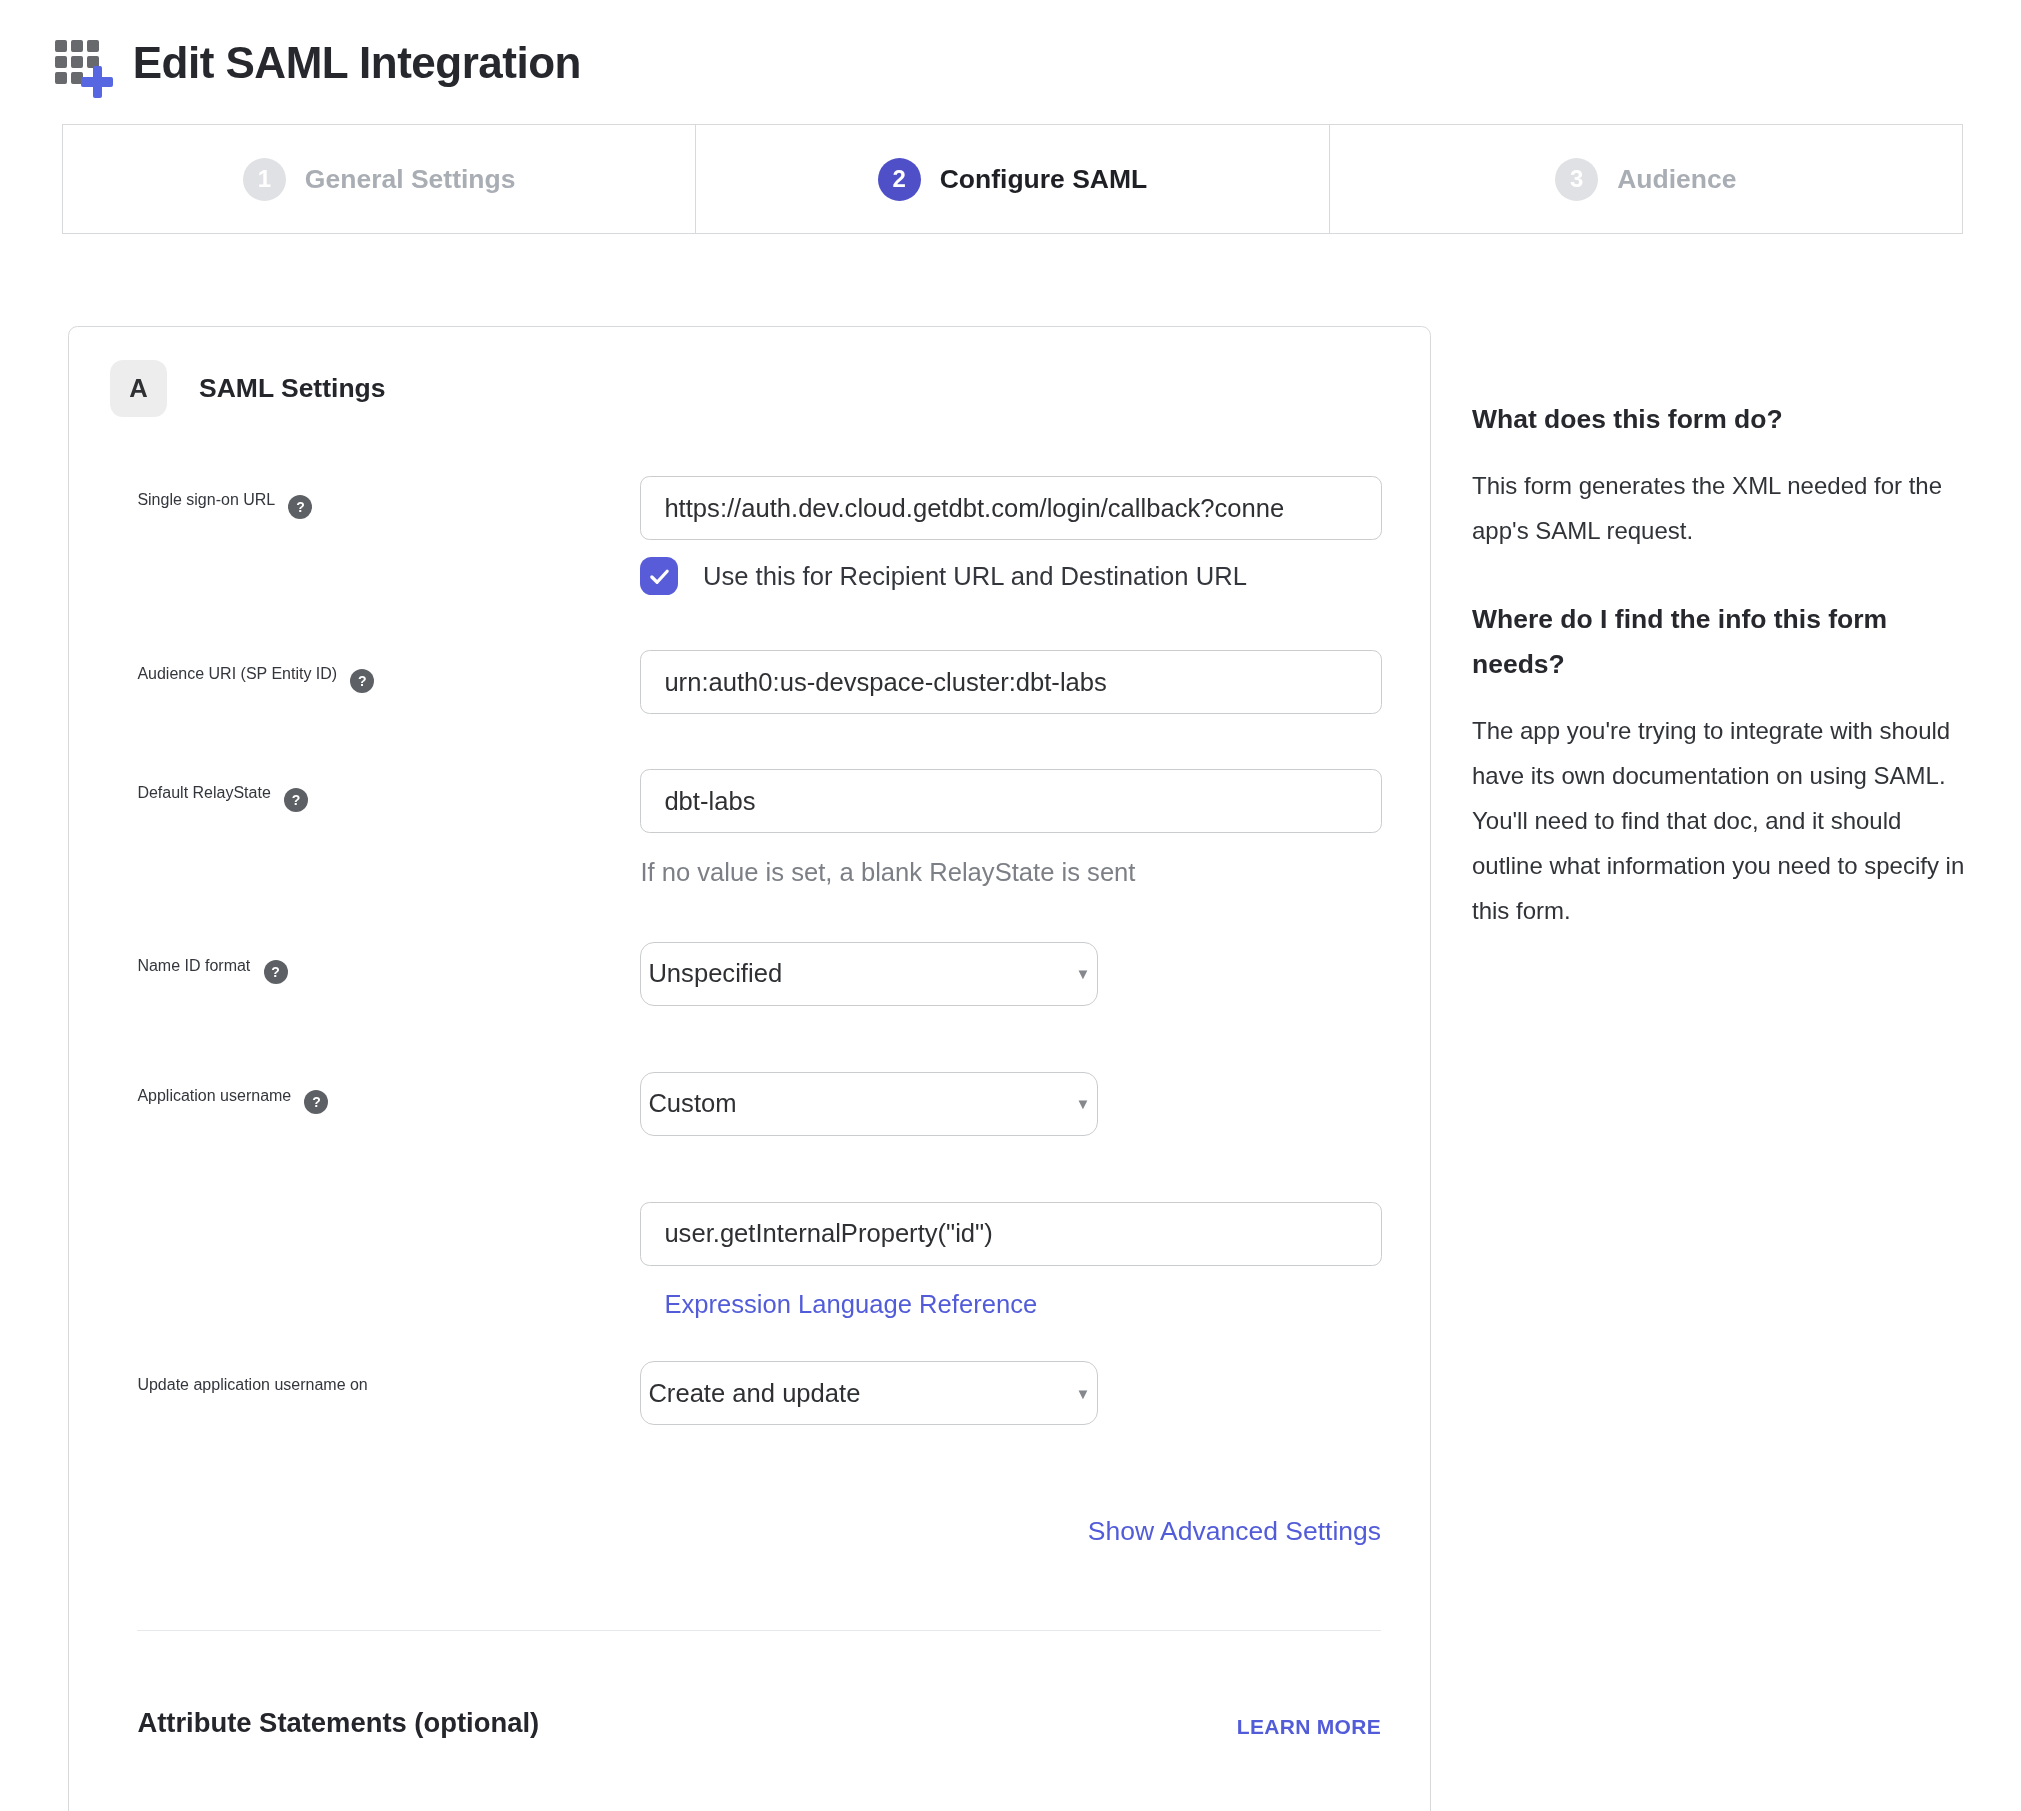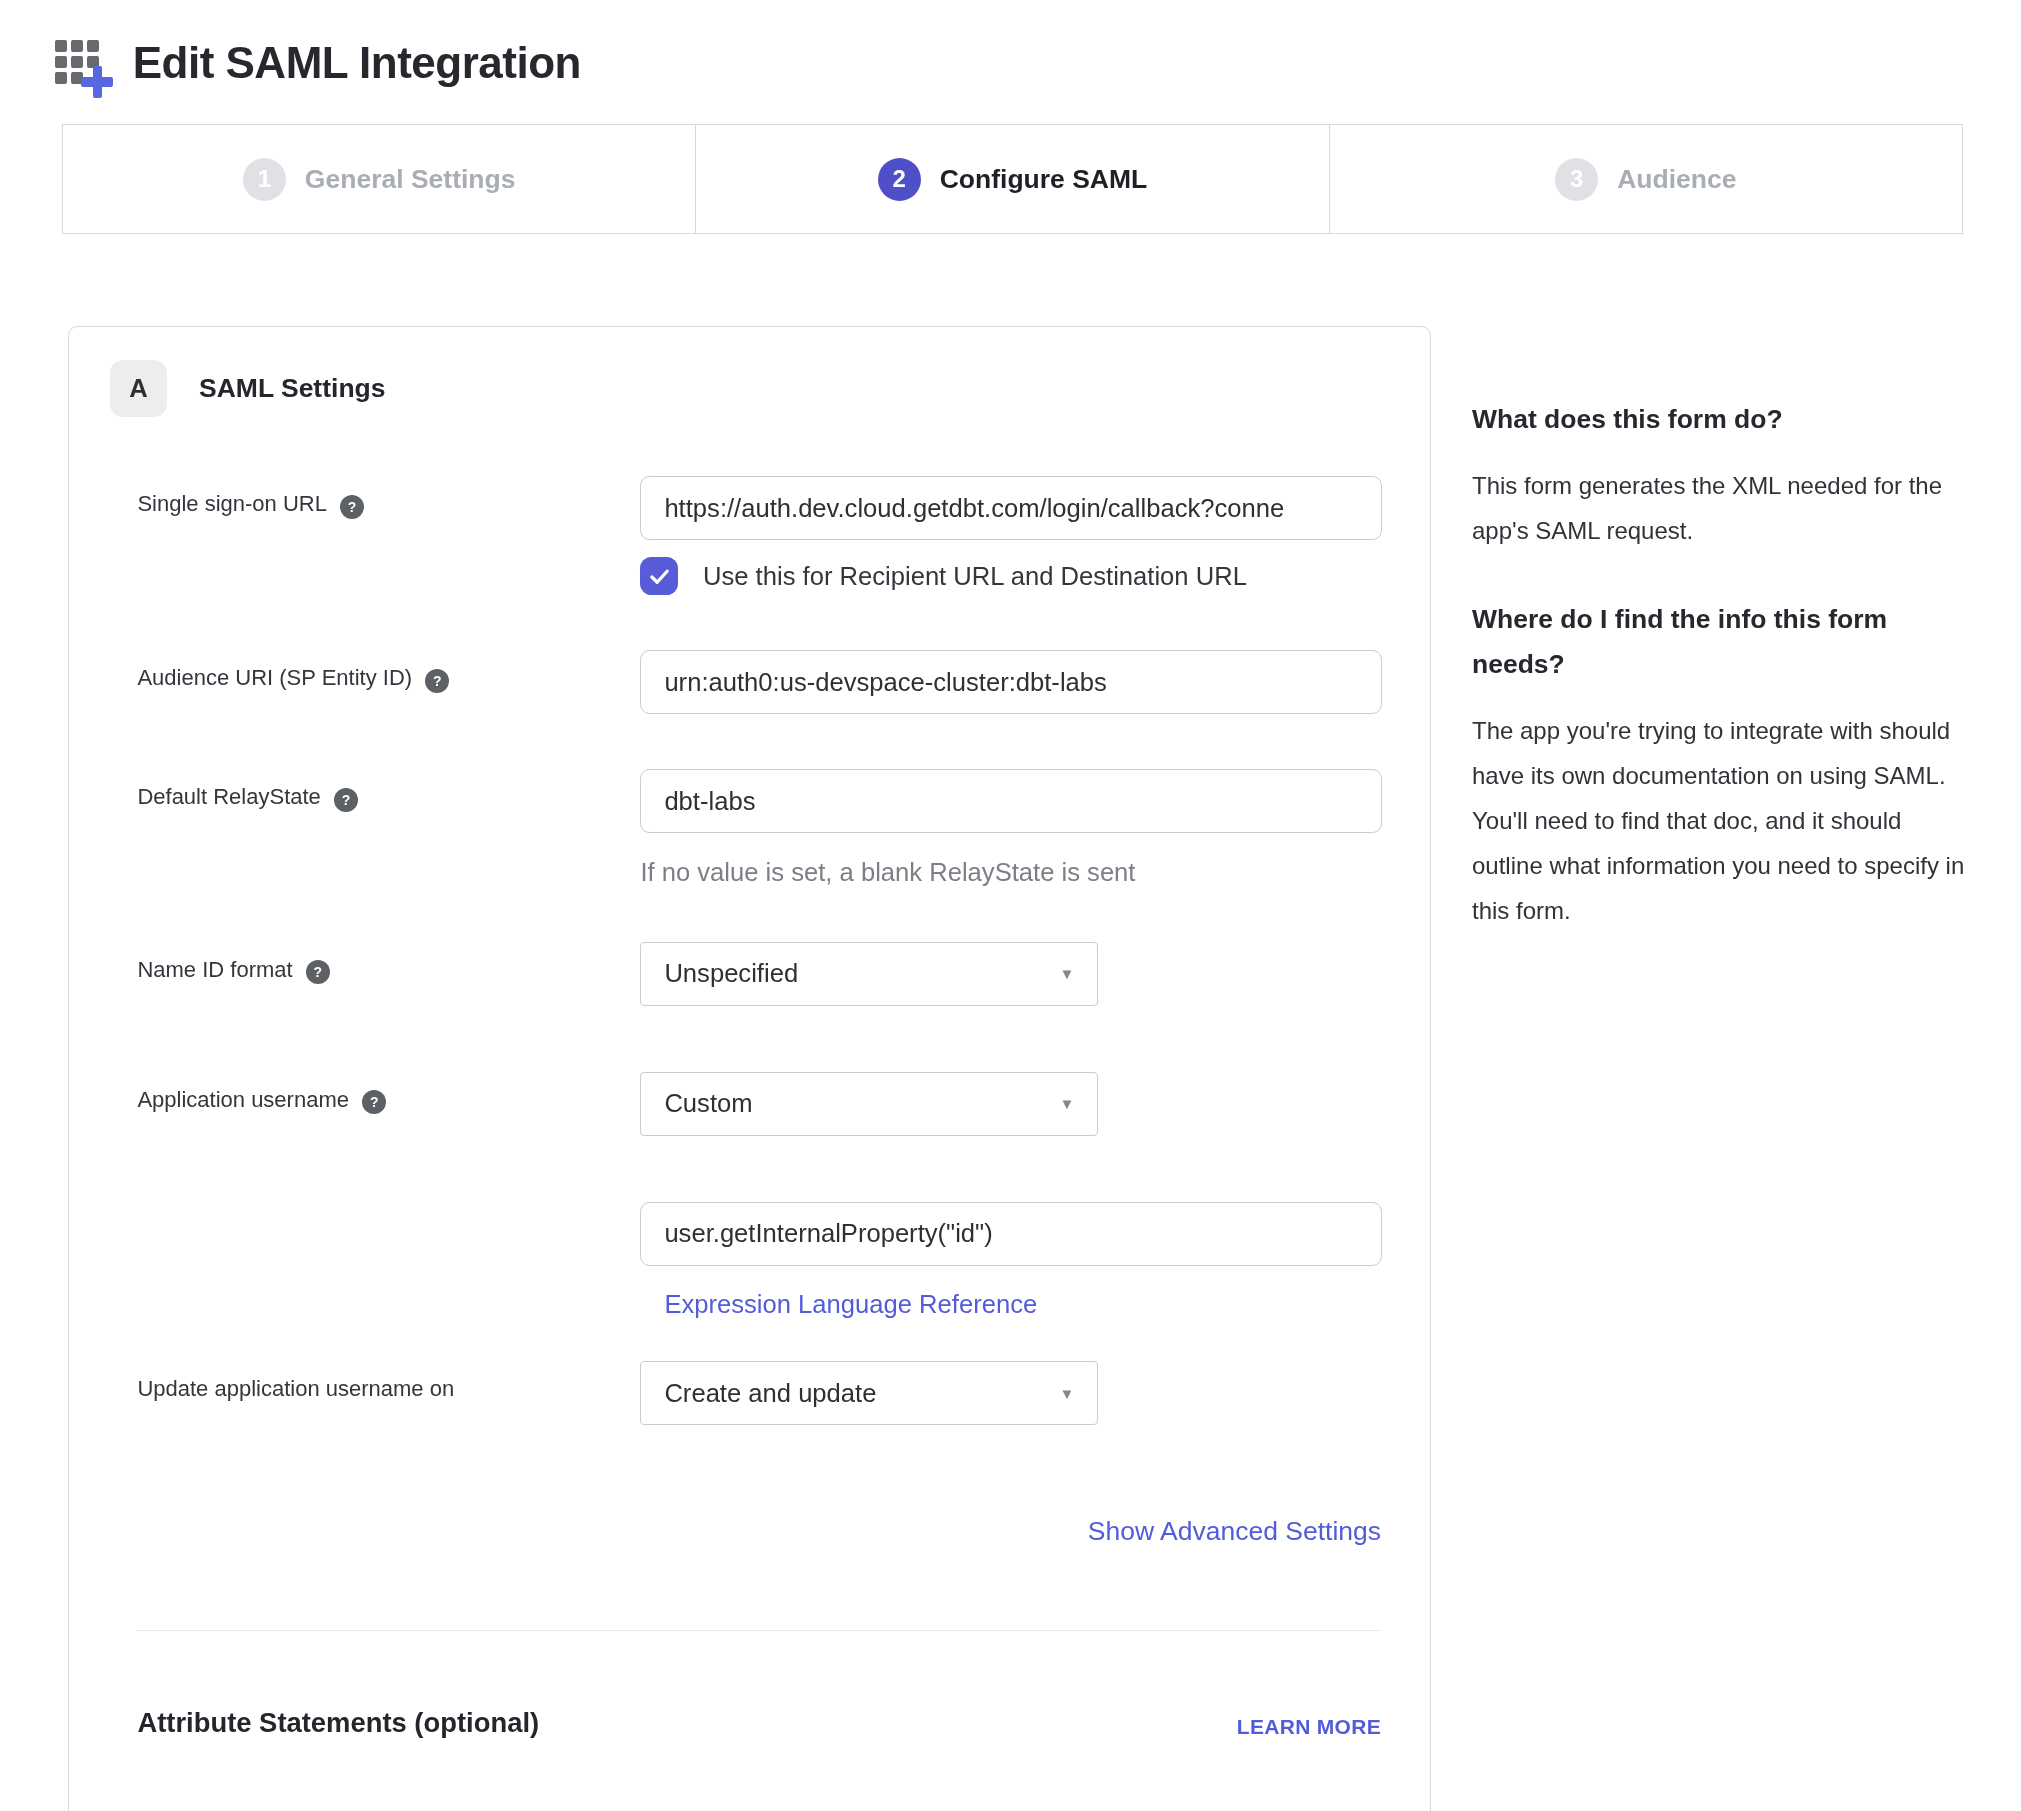--- a/index.html
+++ b/index.html
@@ -38,31 +38,31 @@
   .card-head { display:flex; align-items:center; gap:32px; }
   .badge-a { width:57px; height:57px; border-radius:13.2px; background:#ededee; display:flex;
              align-items:center; justify-content:center; font-size:25.6px; font-weight:700; color:#2e3033; }
   .card-title { font-size:26.5px; font-weight:700; color:#24262b; }
 
   .section-heading { font-size:28px; font-weight:700; color:#24262b; margin:62px 0 0 27.4px; }
 
   .form { margin-left:27.4px; margin-top:59px; }
   .form-row { display:flex; margin-bottom:55px; }
   .form-label-col { width:503px; flex:none; padding-top:14px; display:flex; align-items:flex-start; gap:13.2px; }
-  .form-label { font-size:22px; color:#33363c; line-height:1.3; }
+  .form-label { font-size:16px; color:#33363c; line-height:1.3; }
   .help-icon { width:24px; height:24px; border-radius:50%; background:#5d6064; color:#ffffff;
                font-size:14px; font-weight:700; display:inline-flex; align-items:center;
                justify-content:center; margin-top:4.7px; flex:none; }
   .form-control-col { flex:1; }
 
   .text-input { width:742px; height:64px; border:0.9px solid #caccce; border-radius:9.5px;
                 font-family:"Liberation Sans", sans-serif; font-size:25.6px; color:#2e3033;
                 padding:0 23px; outline:none; background:#fff; }
-  .select { width:458px; height:64px; border:0.9px solid #caccce; border-radius:4px; background:#fff;
-            display:flex; align-items:center; justify-content:space-between; padding:0 23px; cursor:default; }
+  .select { width:458px; height:64px; border:0.9px solid #caccce; border-radius:14px; background:#fff;
+            display:flex; align-items:center; justify-content:space-between; padding:0 7px; cursor:default; }
   .select-value { font-size:25.6px; color:#2e3033; }
   .select-arrow { font-size:15px; color:#85888d; }
 
   .checkbox-row { display:flex; align-items:center; gap:24.6px; margin-top:17px; }
   .checkbox { width:38px; height:38px; border-radius:11.4px; background:#585cd9; display:flex;
               align-items:center; justify-content:center; flex:none; }
   .checkbox svg { width:23px; height:23px; }
   .checkbox-label { font-size:25.6px; color:#33363c; }
 
   .helper-text { font-size:25.6px; color:#7c8086; margin-top:24.6px; }

